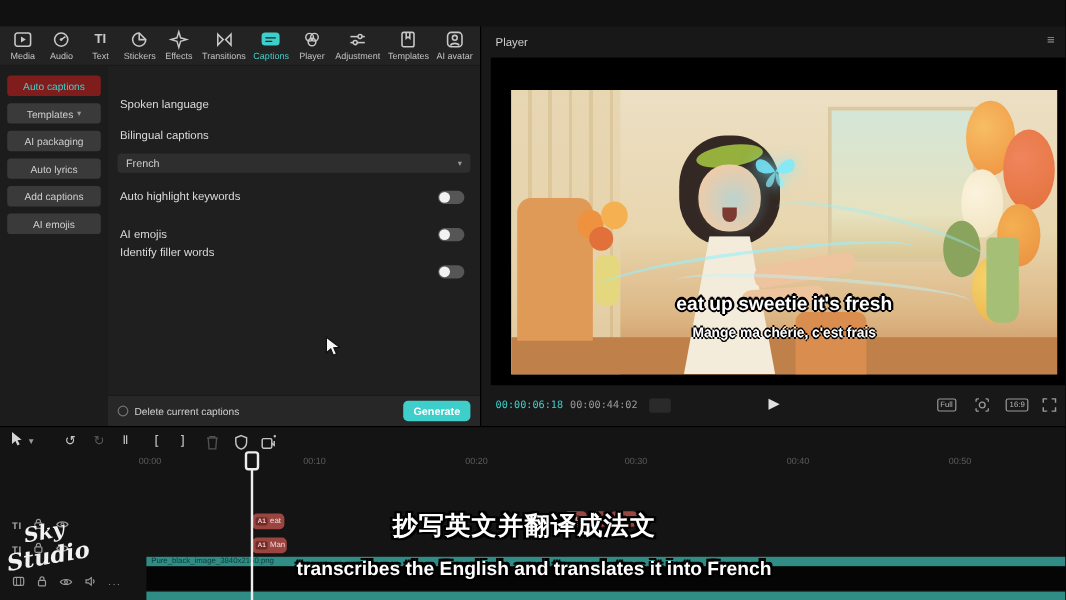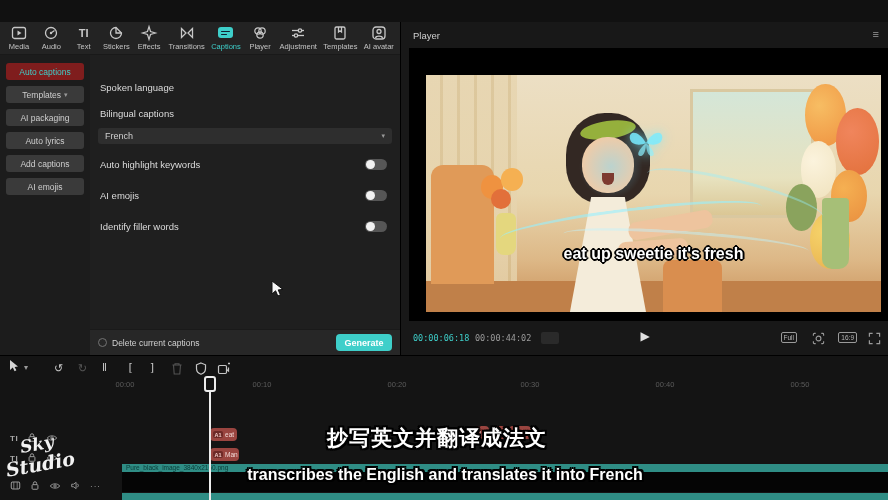--- a/index.html
+++ b/index.html
@@ -248,21 +248,21 @@
     <span class="togglerow-label" style="top:104px;">Auto highlight keywords</span>
     <div class="toggle" style="top:104px;">
         <span class="knob"></span>
       </div>
 
     <span class="togglerow-label" style="top:135px;">AI emojis</span>
     <div class="toggle" style="top:135px;">
         <span class="knob"></span>
       </div>
 
-    <span class="togglerow-label" style="top:166px;">Identify filler words</span>
+    <span class="togglerow-label" style="top:150px;">Identify filler words</span>
     <div class="toggle" style="top:166px;">
         <span class="knob"></span>
       </div>
 
     <div class="pfooter">
       <span class="cb"></span>
       <span class="cblabel">Delete current captions</span>
       <div class="genbtn">
           <span>Generate</span>
         </div>
@@ -310,20 +310,21 @@
         <div class="streak" style="left:48%;top:44%;width:40%;height:30px;transform:rotate(14deg);border-top-color:rgba(150,240,255,.4);"></div>
         <span style="position:absolute;left:44%;top:22%;filter:drop-shadow(0 0 6px rgba(120,235,255,.9));">
           <svg width="40" height="32" viewBox="0 0 40 32">
               <path d="M20 16 C12 2 2 4 4 12 C5 18 14 19 20 16 Z" fill="rgba(120,235,255,.85)"></path>
               <path d="M20 16 C28 2 38 4 36 12 C35 18 26 19 20 16 Z" fill="rgba(120,235,255,.8)"></path>
               <path d="M20 16 C13 22 10 28 14 29 C18 30 20 22 20 16 Z" fill="rgba(140,240,255,.7)"></path>
               <path d="M20 16 C27 22 30 28 26 29 C22 30 20 22 20 16 Z" fill="rgba(140,240,255,.65)"></path>
             </svg>
         </span>
         <div class="vcap1">eat up sweetie it's fresh</div>
+        <div class="vcap2">Mange ma chérie, c'est frais</div>
       </div>
     </div>
 
     <div class="pcontrols">
       <span class="tc cur">00:00:06:18</span>
       <span class="tc dur">00:00:44:02</span>
       <span class="speedchip"></span>
       <span class="playbtn">▶</span>
       <span class="badge" style="right:92px;">Full</span>
       <span style="position:absolute;right:64px;top:10px;"><svg width="13" height="13" viewBox="0 0 14 14" fill="none" stroke="#9a9a9a" stroke-width="1.2">

